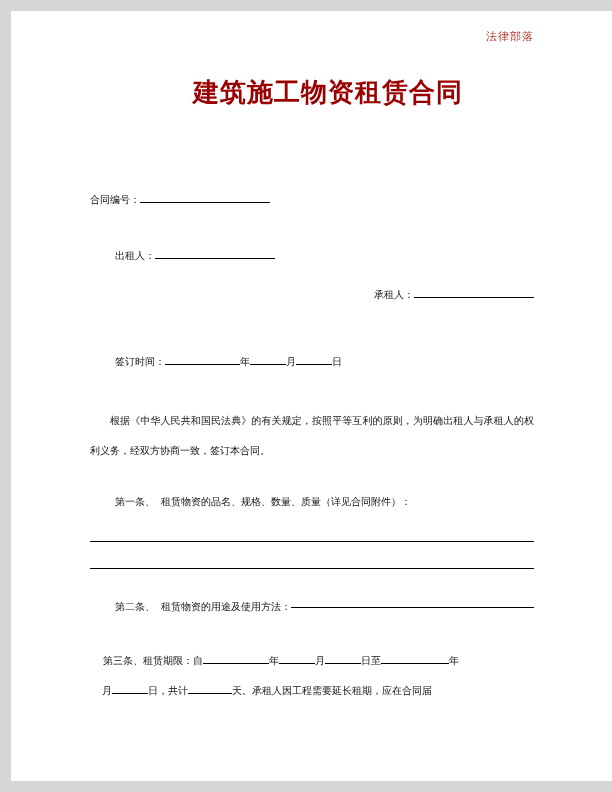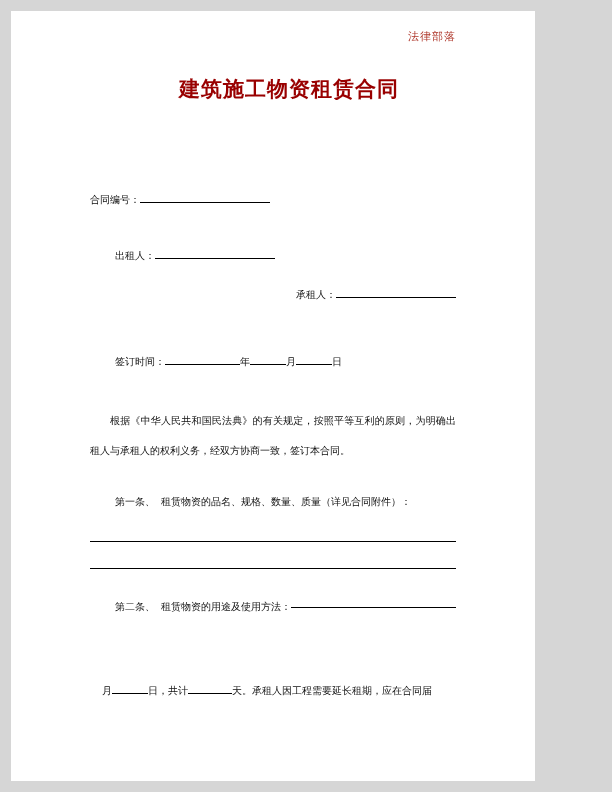--- a/index.html
+++ b/index.html
@@ -5,32 +5,32 @@
   html, body { margin: 0; padding: 0; }
   body {
     width: 612px; height: 792px;
     position: relative;
     background: #d6d6d6;
     font-family: "Liberation Serif", "DejaVu Serif", serif;
     overflow: hidden;
   }
   .page {
     position: absolute; left: 11px; top: 11px;
-    width: 524px; height: 770px;
+    width: 602px; height: 770px;
     background: #ffffff;
   }
   .watermark {
     position: absolute; top: 18px; right: 79px;
     font-size: 11px; color: var(--watermark-color, #b03a2e);
     letter-spacing: 1px;
   }
   .title {
     position: absolute; top: 64px; left: 0; right: 0;
     text-align: center;
-    font-size: 21px; font-weight: bold;
+    font-size: 26px; font-weight: bold;
     color: var(--title-color, #990000);
     letter-spacing: 1px;
     margin-left: 32px;
   }
   .row {
     position: absolute; left: 79px; right: 79px;
     font-size: 10px; color: #111;
     white-space: nowrap;
     line-height: 18px;
     font-family: Liberation Mono, monospace;
@@ -101,18 +101,21 @@
   <div class="row r-clause1 indent">第一条、 租赁物资的品名、规格、数量、质量（详见合同附件）：</div>
 
   <div class="writing-line wl-1"></div>
   <div class="writing-line wl-2"></div>
 
   <div class="row r-clause2 indent">
     <span>第二条、 租赁物资的用途及使用方法：</span>
     <span class="fill"></span>
   </div>
 
+  <div class="row r-clause3a">
+    <span>第三条、租赁期限：自</span><span class="blank w66"></span><span>年</span><span class="blank w36"></span><span>月</span><span class="blank w36"></span><span>日至</span><span class="blank w68"></span><span>年</span>
+  </div>
 
   <div class="row r-clause3b">
     <span>月</span><span class="blank w36"></span><span>日，共计</span><span class="blank w44"></span><span>天。承租人因工程需要延长租期，应在合同届</span>
   </div>
 
 </div>
 
 </body></html>

